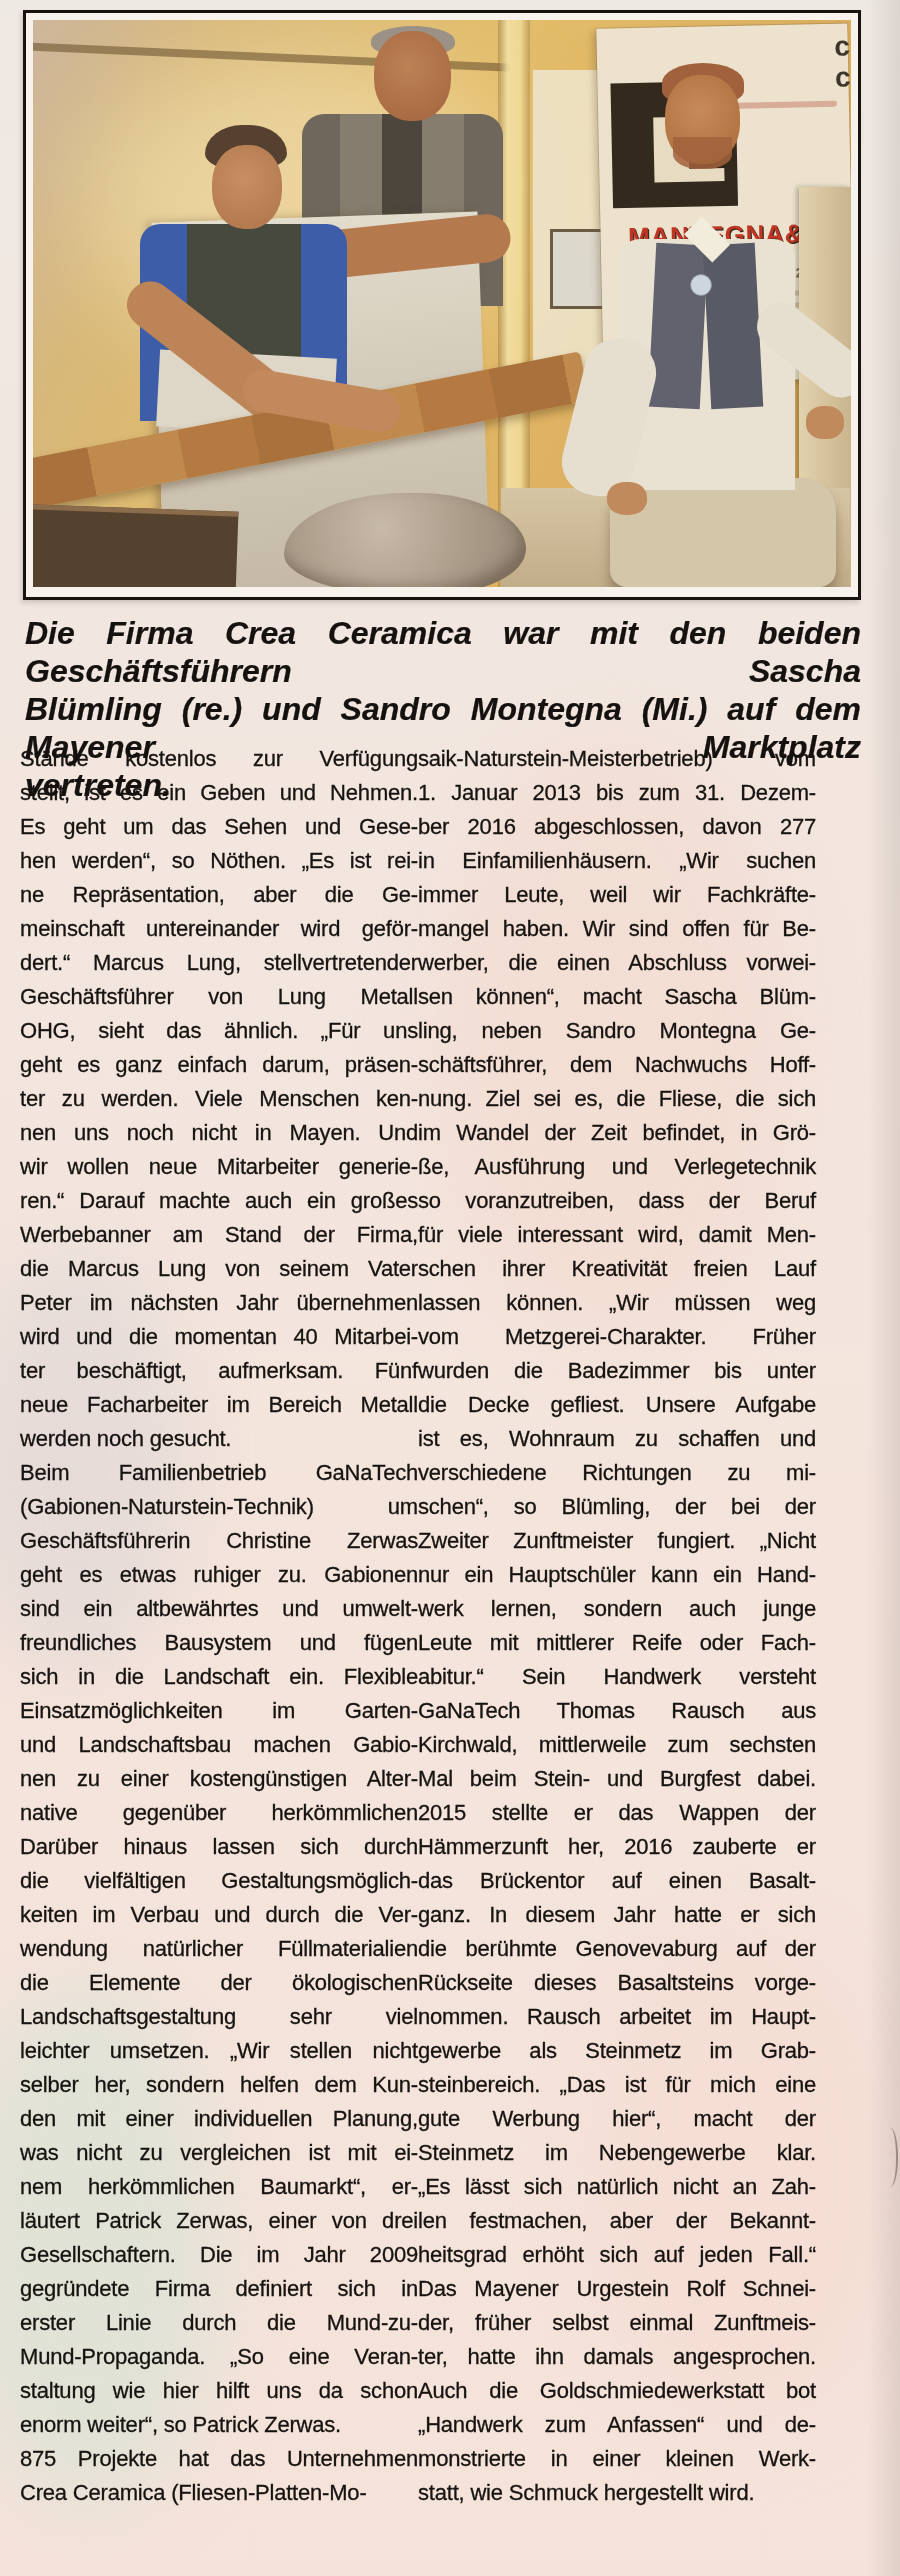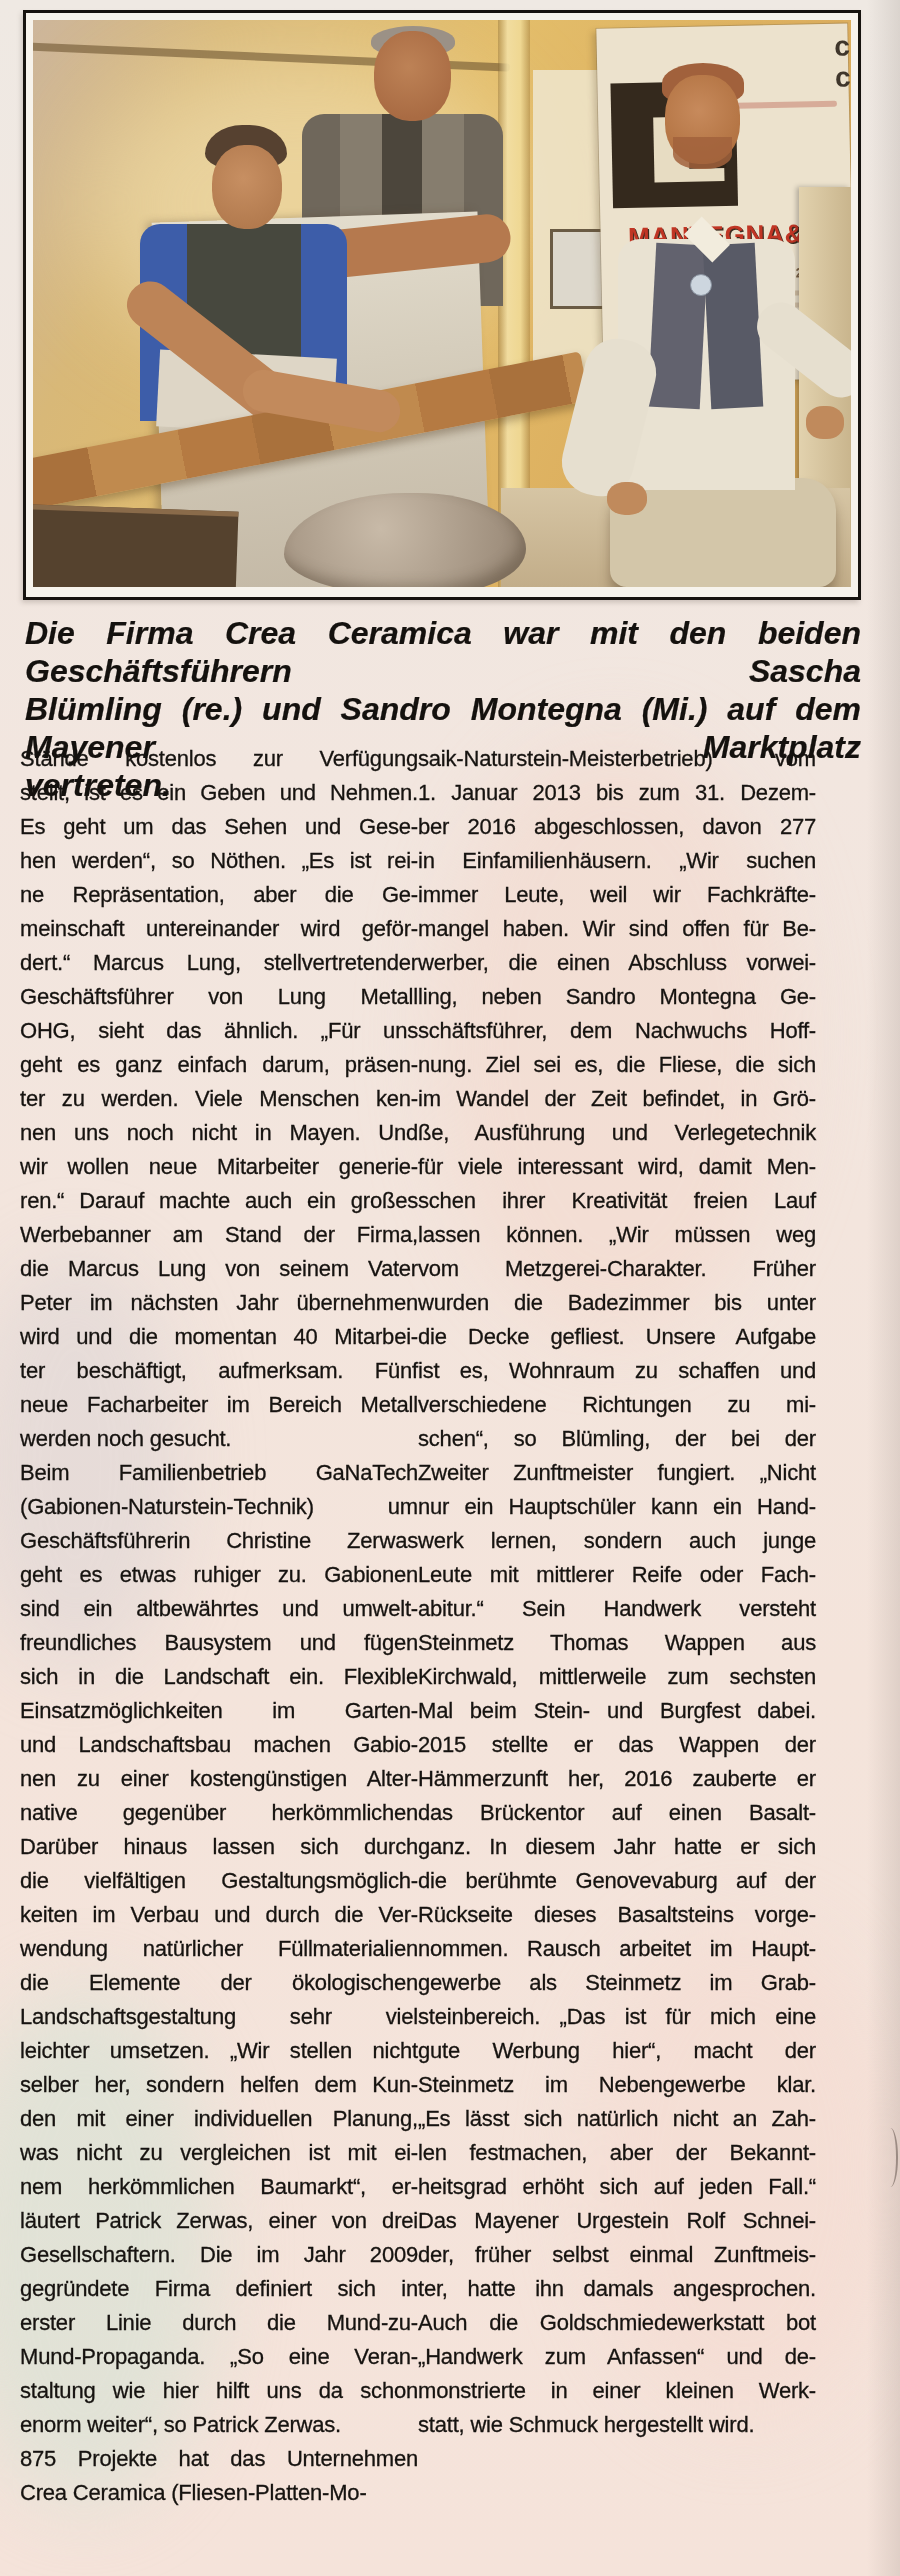--- a/index.html
+++ b/index.html
@@ -234,40 +234,42 @@
         <div class="line line-last">Crea Ceramica (Fliesen-Platten-Mo-</div>
       </div>
     <div class="col col-right">
         <div class="line">saik-Naturstein-Meisterbetrieb) vom</div>
         <div class="line">1. Januar 2013 bis zum 31. Dezem-</div>
         <div class="line">ber 2016 abgeschlossen, davon 277</div>
         <div class="line">in Einfamilienhäusern. „Wir suchen</div>
         <div class="line">immer Leute, weil wir Fachkräfte-</div>
         <div class="line">mangel haben. Wir sind offen für Be-</div>
         <div class="line">werber, die einen Abschluss vorwei-</div>
+        <div class="line">sen können“, macht Sascha Blüm-</div>
         <div class="line">ling, neben Sandro Montegna Ge-</div>
         <div class="line">schäftsführer, dem Nachwuchs Hoff-</div>
         <div class="line">nung. Ziel sei es, die Fliese, die sich</div>
         <div class="line">im Wandel der Zeit befindet, in Grö-</div>
         <div class="line">ße, Ausführung und Verlegetechnik</div>
+        <div class="line">so voranzutreiben, dass der Beruf</div>
         <div class="line">für viele interessant wird, damit Men-</div>
         <div class="line">schen ihrer Kreativität freien Lauf</div>
         <div class="line">lassen können. „Wir müssen weg</div>
         <div class="line">vom Metzgerei-Charakter. Früher</div>
         <div class="line">wurden die Badezimmer bis unter</div>
         <div class="line">die Decke gefliest. Unsere Aufgabe</div>
         <div class="line">ist es, Wohnraum zu schaffen und</div>
         <div class="line">verschiedene Richtungen zu mi-</div>
         <div class="line">schen“, so Blümling, der bei der</div>
         <div class="line">Zweiter Zunftmeister fungiert. „Nicht</div>
         <div class="line">nur ein Hauptschüler kann ein Hand-</div>
         <div class="line">werk lernen, sondern auch junge</div>
         <div class="line">Leute mit mittlerer Reife oder Fach-</div>
         <div class="line">abitur.“ Sein Handwerk versteht</div>
-        <div class="line">Steinmetz Thomas Wappen aus</div>
+        <div class="line">GaNaTech Thomas Rausch aus</div>
         <div class="line">Kirchwald, mittlerweile zum sechsten</div>
         <div class="line">Mal beim Stein- und Burgfest dabei.</div>
         <div class="line">2015 stellte er das Wappen der</div>
         <div class="line">Hämmerzunft her, 2016 zauberte er</div>
         <div class="line">das Brückentor auf einen Basalt-</div>
         <div class="line">ganz. In diesem Jahr hatte er sich</div>
         <div class="line">die berühmte Genovevaburg auf der</div>
         <div class="line">Rückseite dieses Basaltsteins vorge-</div>
         <div class="line">nommen. Rausch arbeitet im Haupt-</div>
         <div class="line">gewerbe als Steinmetz im Grab-</div>

